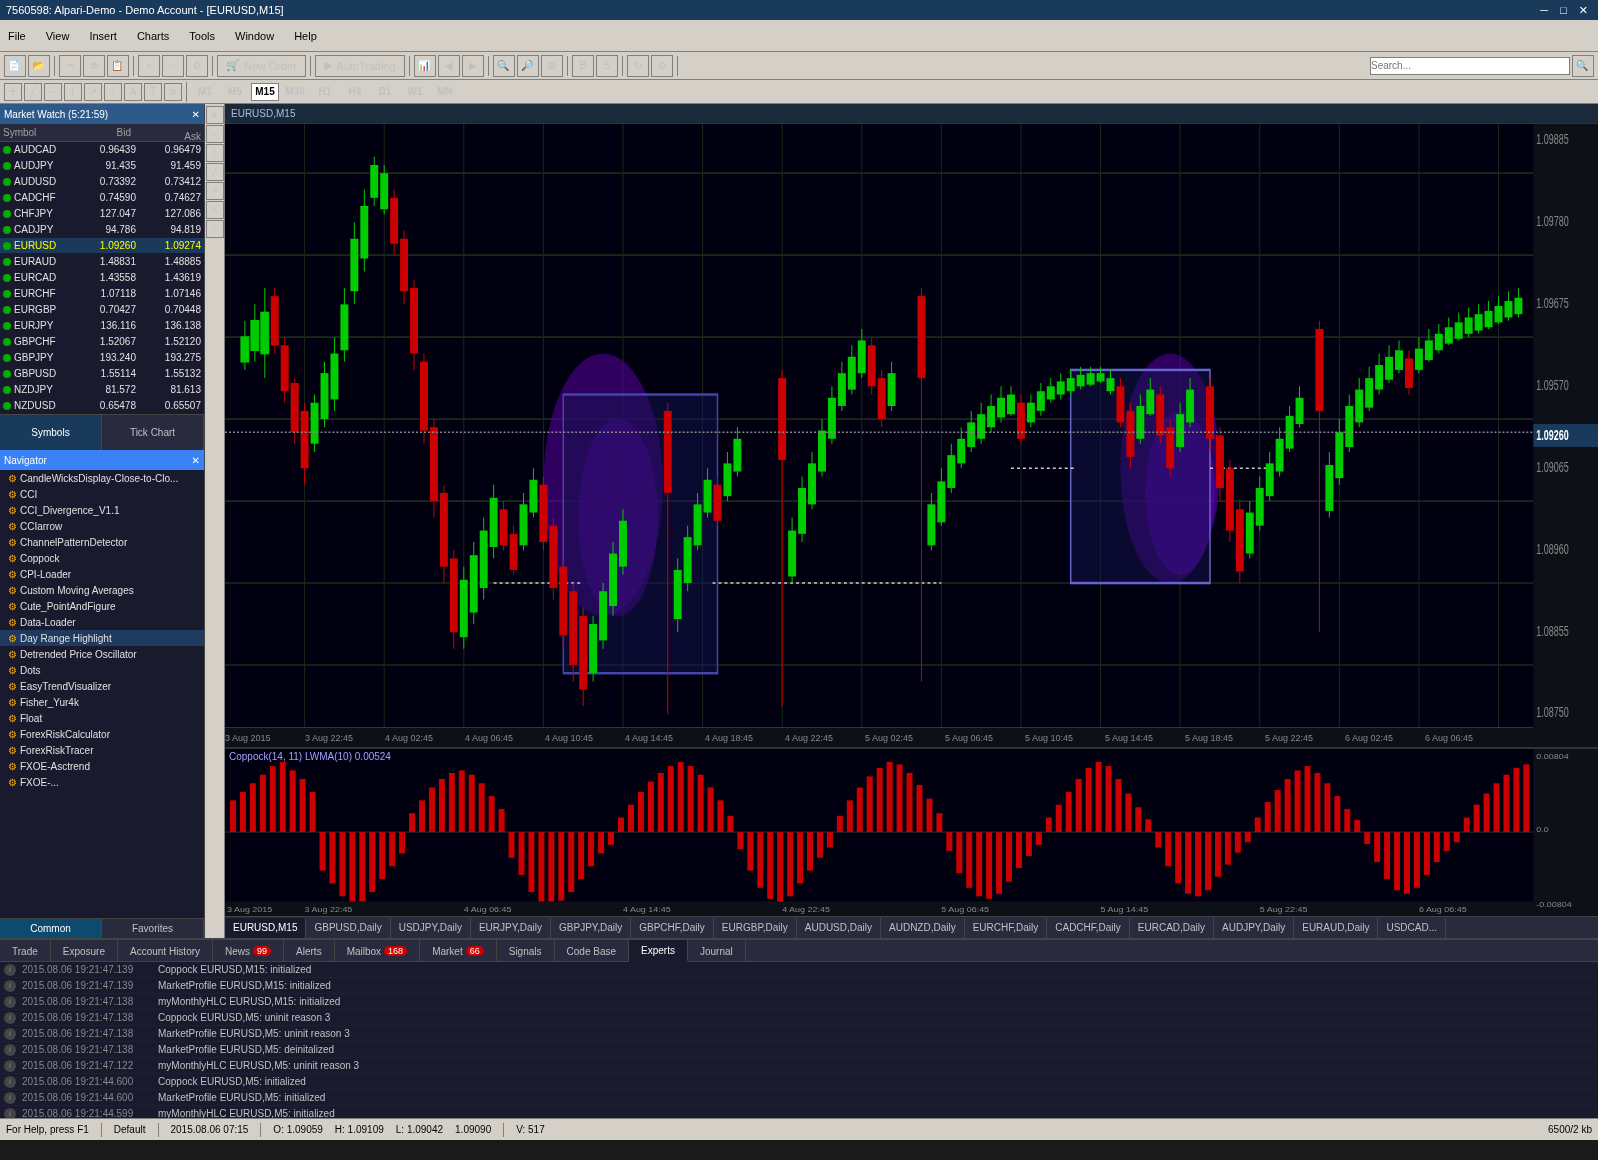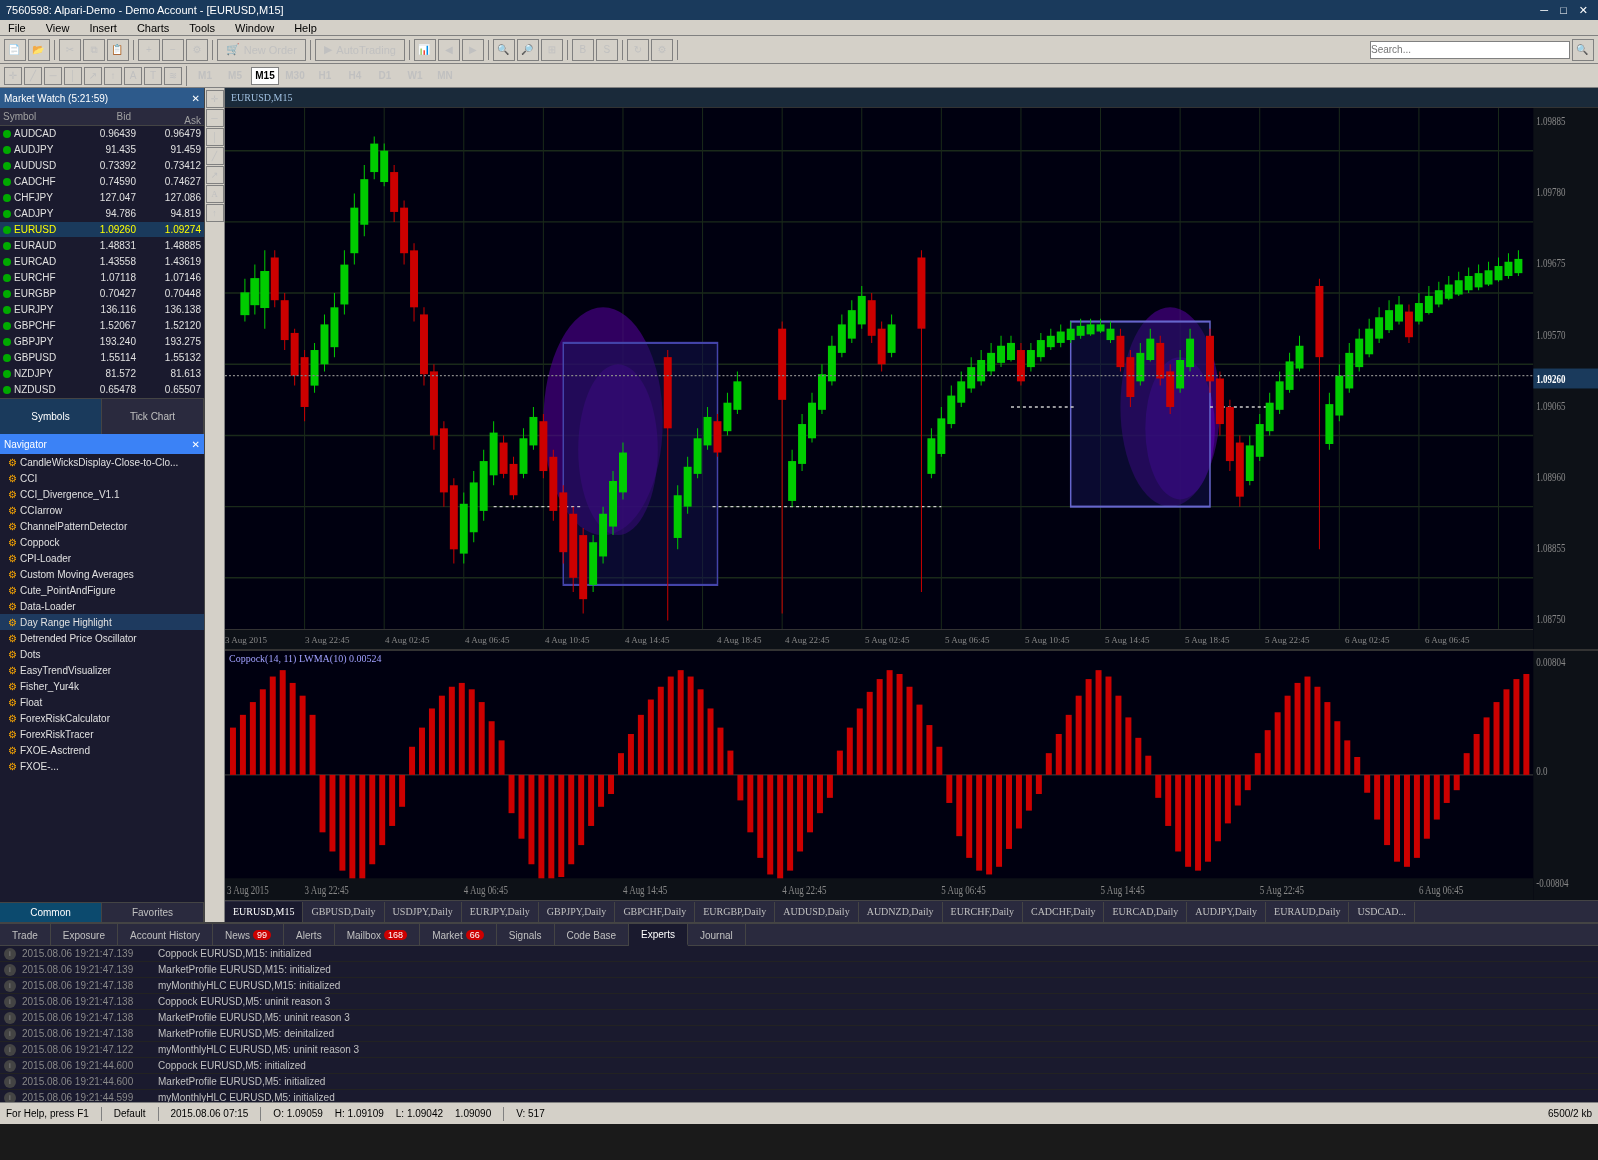--- a/index.html
+++ b/index.html
@@ -2,21 +2,21 @@
 <html><head>
   <meta charset="utf-8">
   <style>
     * { margin: 0; padding: 0; box-sizing: border-box; }
     body { background: #1a1a1a; color: #c0c0c0; font-family: 'Arial', sans-serif; font-size: 11px; overflow: hidden; width: 1598px; height: 1160px; }
     
     
     .title-bar { background: #1a3a5c; color: #fff; height: 20px; display: flex; align-items: center; padding: 0 6px; font-size: 11px; }
     
     
-    .menu-bar { background: #d4d0c8; color: #000; height: 16px; display: flex; align-items: center; padding: 0 4px; gap: 12px; border-bottom: 1px solid #808080; }
+    .menu-bar { background: #d4d0c8; color: #000; height: 32px; display: flex; align-items: center; padding: 0 4px; gap: 12px; border-bottom: 1px solid #808080; }
     .menu-item { font-size: 11px; cursor: pointer; padding: 2px 4px; }
     
     
     .toolbar { background: #d4d0c8; height: 28px; display: flex; align-items: center; padding: 2px 4px; gap: 2px; border-bottom: 1px solid #808080; }
     .toolbar-btn { background: #d4d0c8; border: 1px solid #808080; height: 22px; min-width: 22px; display: flex; align-items: center; justify-content: center; cursor: pointer; font-size: 10px; padding: 0 3px; }
     .toolbar-separator { width: 1px; height: 20px; background: #808080; margin: 0 2px; }
     .new-order-btn { background: #d4d0c8; border: 1px solid #808080; height: 22px; padding: 0 8px; display: flex; align-items: center; gap: 4px; cursor: pointer; font-size: 11px; }
     .autotrading-btn { background: #d4d0c8; border: 1px solid #808080; height: 22px; padding: 0 8px; display: flex; align-items: center; gap: 4px; cursor: pointer; font-size: 11px; }
     
     
@@ -58,21 +58,21 @@
     .navigator-header { background: #3b82f6; color: #fff; height: 20px; display: flex; align-items: center; justify-content: space-between; padding: 0 4px; font-size: 10px; }
     .nav-items { overflow-y: auto; height: calc(100% - 40px); background: #1a1a2e; }
     .nav-item { display: flex; align-items: center; height: 16px; padding-left: 8px; cursor: pointer; gap: 3px; }
     .nav-item-label { font-size: 10px; color: #e0e0e0; }
     .nav-item.selected { background: #1e3a5f; }
     .nav-tabs { display: flex; background: #2a2a3e; height: 20px; border-top: 1px solid #444; }
     .nav-tab { flex: 1; display: flex; align-items: center; justify-content: center; font-size: 10px; cursor: pointer; border-right: 1px solid #444; }
     .nav-tab.active { background: #0c4a6e; color: #fff; }
     .chart-header { background: #1a2a3a; height: 20px; display: flex; align-items: center; padding: 0 6px; font-size: 10px; color: #a0c0e0; border-bottom: 1px solid #333; }
     .main-chart { flex: 1; position: relative; background: #000; overflow: hidden; }
-    .indicator-chart { height: 251px; position: relative; background: #404040; border-top: 2px solid #333; overflow: hidden; }
+    .indicator-chart { height: 169px; position: relative; background: #404040; border-top: 2px solid #333; overflow: hidden; }
     .indicator-header { position: absolute; top: 2px; left: 4px; font-size: 10px; color: #a0a0ff; z-index: 10; }
     
     
     .time-scale { height: 20px; background: #1a1a2e; border-top: 1px solid #333; display: flex; align-items: center; padding: 0 4px; overflow: hidden; }
     
     
     .terminal { height: 180px; background: #1a1a2e; border-top: 2px solid #444; display: flex; flex-direction: column; }
     .terminal-tabs { display: flex; background: #2a2a3e; height: 22px; border-bottom: 1px solid #444; }
     .term-tab { padding: 7px 12px; display: flex; align-items: center; font-size: 10px; cursor: pointer; border-right: 1px solid #444; height: 22px; }
     .term-tab.active { background: #1a1a2e; color: #fff; border-bottom: 2px solid #1a1a2e; }
@@ -96,21 +96,21 @@
     .chart-svg { width: 100%; height: 100%; }
     
     
     ::-webkit-scrollbar { width: 8px; height: 8px; }
     ::-webkit-scrollbar-track { background: #1a1a2e; }
     ::-webkit-scrollbar-thumb { background: #444; }
     
     .vertical-toolbar { width: 20px; background: #d4d0c8; border-right: 1px solid #808080; display: flex; flex-direction: column; align-items: center; padding-top: 2px; gap: 1px; }
     .v-btn { width: 18px; height: 18px; background: #d4d0c8; border: 1px solid #808080; display: flex; align-items: center; justify-content: center; cursor: pointer; font-size: 9px; }
     
-    .chart-with-toolbar { display: flex; flex: 1; font-family: Liberation Serif, serif; }
+    .chart-with-toolbar { display: flex; flex: 1; }
     .charts-main { flex: 1; display: flex; flex-direction: column; }
   </style>
 </head>
 <body>
 
 <div class="title-bar">
   <span>7560598: Alpari-Demo - Demo Account - [EURUSD,M15]</span>
   <div style="margin-left:auto; display:flex; gap:4px;">
     <span style="cursor:pointer; padding:0 4px;">─</span>
     <span style="cursor:pointer; padding:0 4px;">□</span>
@@ -807,21 +807,21 @@
         </svg>
         
         
         <div class="time-scale" style="position:absolute; bottom:0; left:0; right:65px; height:20px; background:#0d1117; border-top:1px solid #333; display:flex; align-items:center; overflow:hidden;">
           <span style="font-size:9px; color:#888; position:absolute; left:0px;">3 Aug 2015</span>
           <span style="font-size:9px; color:#888; position:absolute; left:80px;">3 Aug 22:45</span>
           <span style="font-size:9px; color:#888; position:absolute; left:160px;">4 Aug 02:45</span>
           <span style="font-size:9px; color:#888; position:absolute; left:240px;">4 Aug 06:45</span>
           <span style="font-size:9px; color:#888; position:absolute; left:320px;">4 Aug 10:45</span>
           <span style="font-size:9px; color:#888; position:absolute; left:400px;">4 Aug 14:45</span>
-          <span style="font-size:9px; color:#888; position:absolute; left:492px;">4 Aug 18:45</span>
+          <span style="font-size:9px; color:#888; position:absolute; left:480px;">4 Aug 18:45</span>
           <span style="font-size:9px; color:#888; position:absolute; left:560px;">4 Aug 22:45</span>
           <span style="font-size:9px; color:#888; position:absolute; left:640px;">5 Aug 02:45</span>
           <span style="font-size:9px; color:#888; position:absolute; left:720px;">5 Aug 06:45</span>
           <span style="font-size:9px; color:#888; position:absolute; left:800px;">5 Aug 10:45</span>
           <span style="font-size:9px; color:#888; position:absolute; left:880px;">5 Aug 14:45</span>
           <span style="font-size:9px; color:#888; position:absolute; left:960px;">5 Aug 18:45</span>
           <span style="font-size:9px; color:#888; position:absolute; left:1040px;">5 Aug 22:45</span>
           <span style="font-size:9px; color:#888; position:absolute; left:1120px;">6 Aug 02:45</span>
           <span style="font-size:9px; color:#888; position:absolute; left:1200px;">6 Aug 06:45</span>
         </div>

